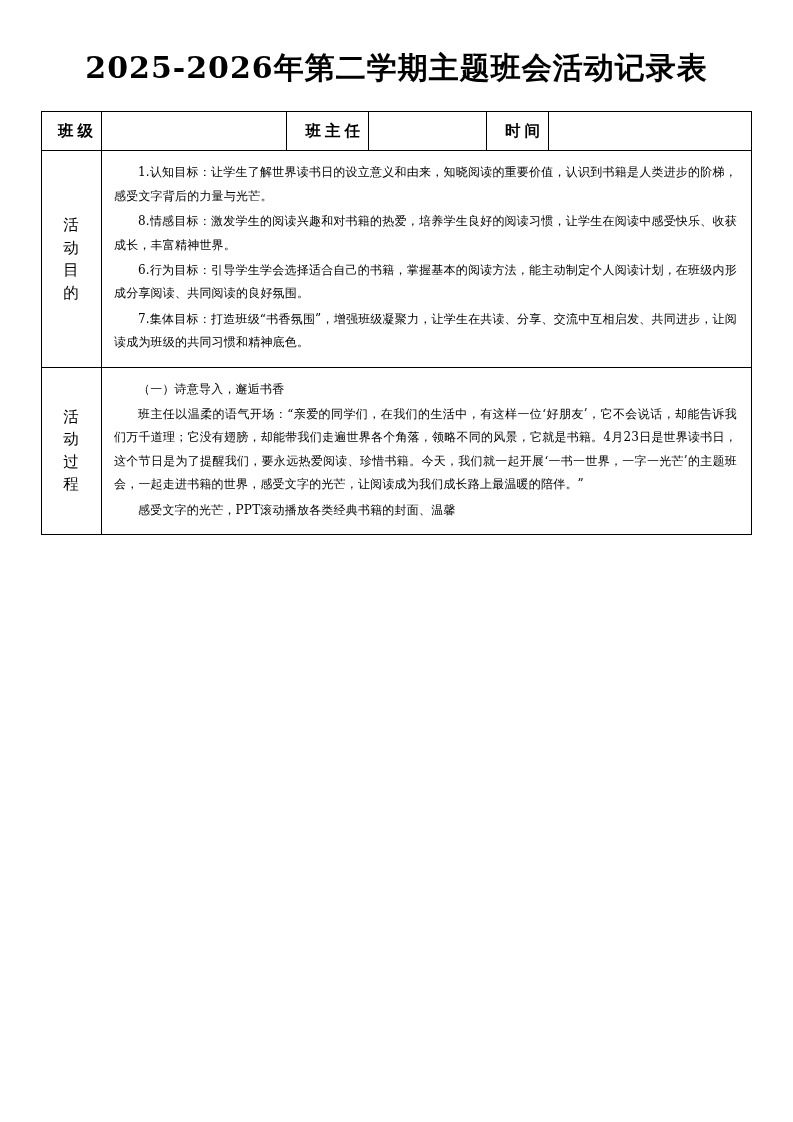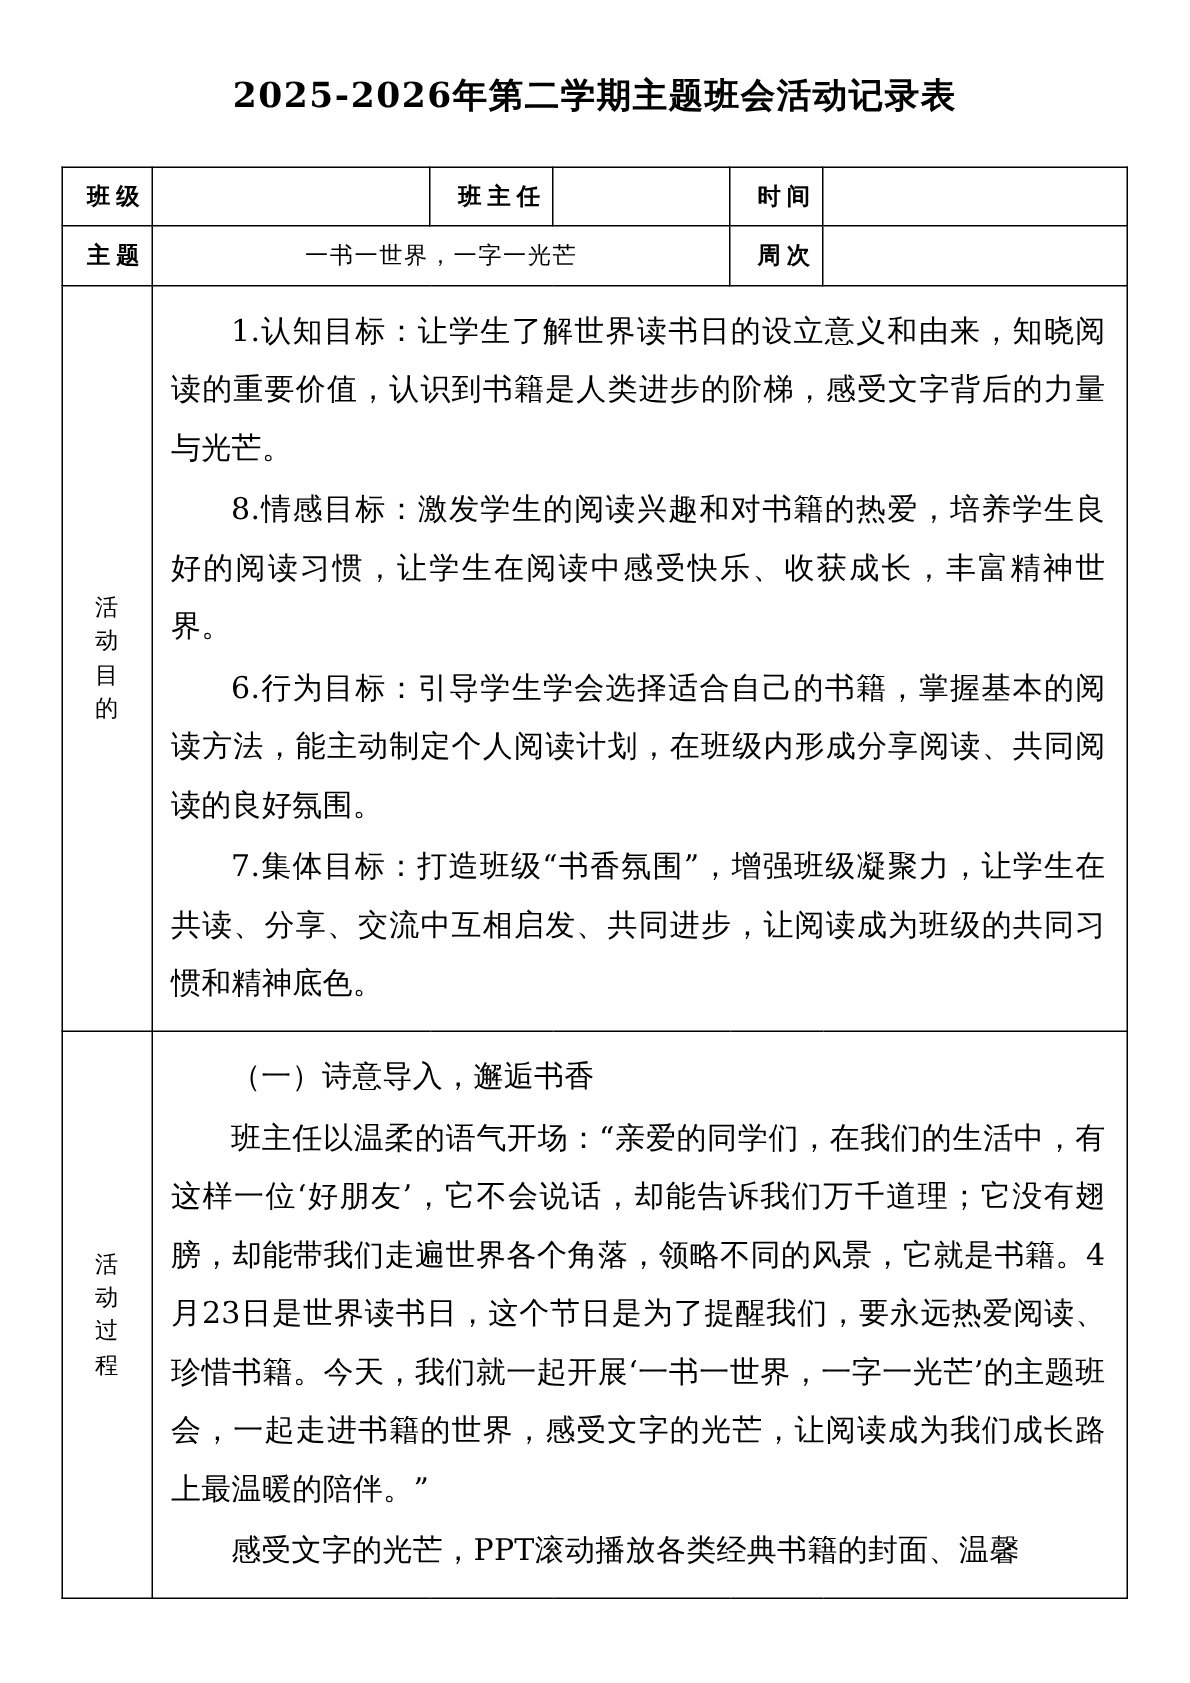--- a/index.html
+++ b/index.html
@@ -22,21 +22,21 @@
     height: 1122px;
     padding: 0;
     box-sizing: border-box;
   }
   .doc-title {
     position: absolute;
     left: 0;
     top: 48px;
     width: 793px;
     text-align: center;
-    font-size: 23px;
+    font-size: 30px;
     font-weight: 700;
     letter-spacing: 1px;
     font-family: "DejaVu Serif", "Liberation Serif", serif;
     white-space: nowrap;
   }
   table.record {
     position: absolute;
     left: 41px;
     top: 111px;
     width: 710px;
@@ -78,21 +78,21 @@
     display: block;
   }
   .content {
     padding: 10px 14px 12px 12px !important;
     vertical-align: top;
     text-align: justify;
   }
   .content p {
     margin: 0 0 2px 0;
     text-indent: 2em;
-    font-size: 20px;
+    font-size: 12px;
     line-height: 1.95;
     letter-spacing: 0.2px;
   }
   .content p.last {
     margin-bottom: 0;
   }
 </style>
 </head>
 <body>
 
@@ -109,26 +109,20 @@
       <col style="width:62px">
       <col style="width:203px">
     </colgroup>
     <tbody>
       <tr>
         <td class="hcell">班级</td>
         <td class="blank"></td>
         <td class="hcell">班主任</td>
         <td class="blank"></td>
         <td class="hcell">时间</td>
-        <td class="blank"></td>
-      </tr>
-      <tr>
-        <td class="hcell">主题</td>
-        <td class="theme-val" colspan="3">一书一世界，一字一光芒</td>
-        <td class="hcell">周次</td>
         <td class="blank"></td>
       </tr>
       <tr>
         <td class="sidelabel">
           <span>活</span>
           <span>动</span>
           <span>目</span>
           <span>的</span>
         </td>
         <td class="content" colspan="5">

